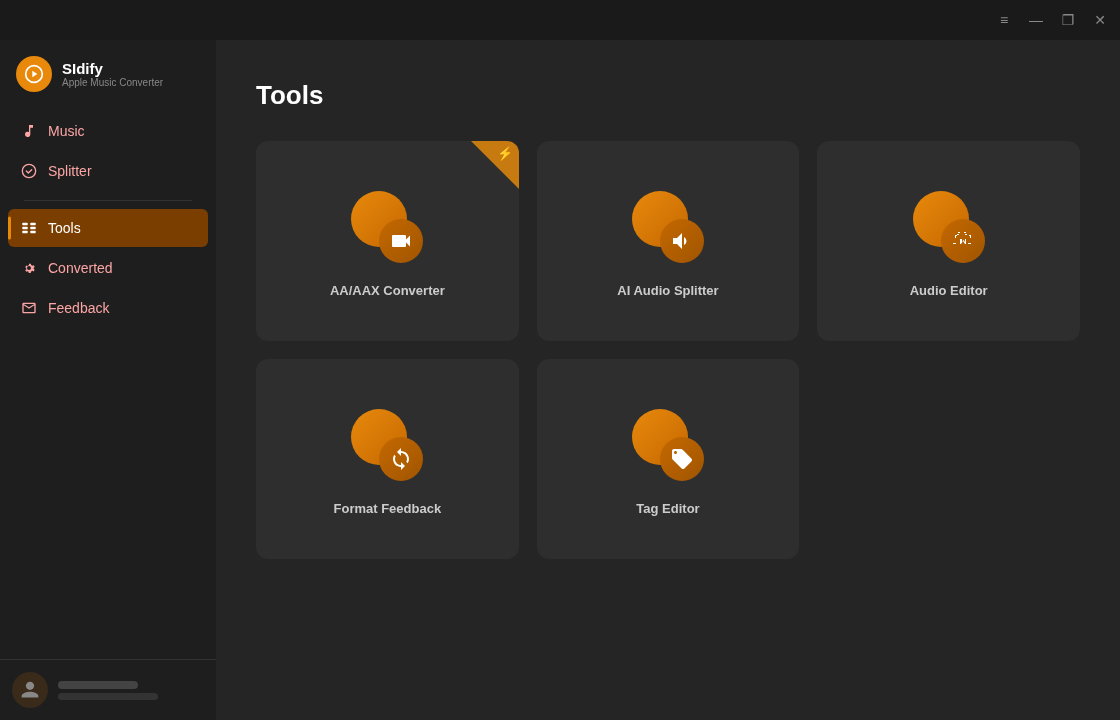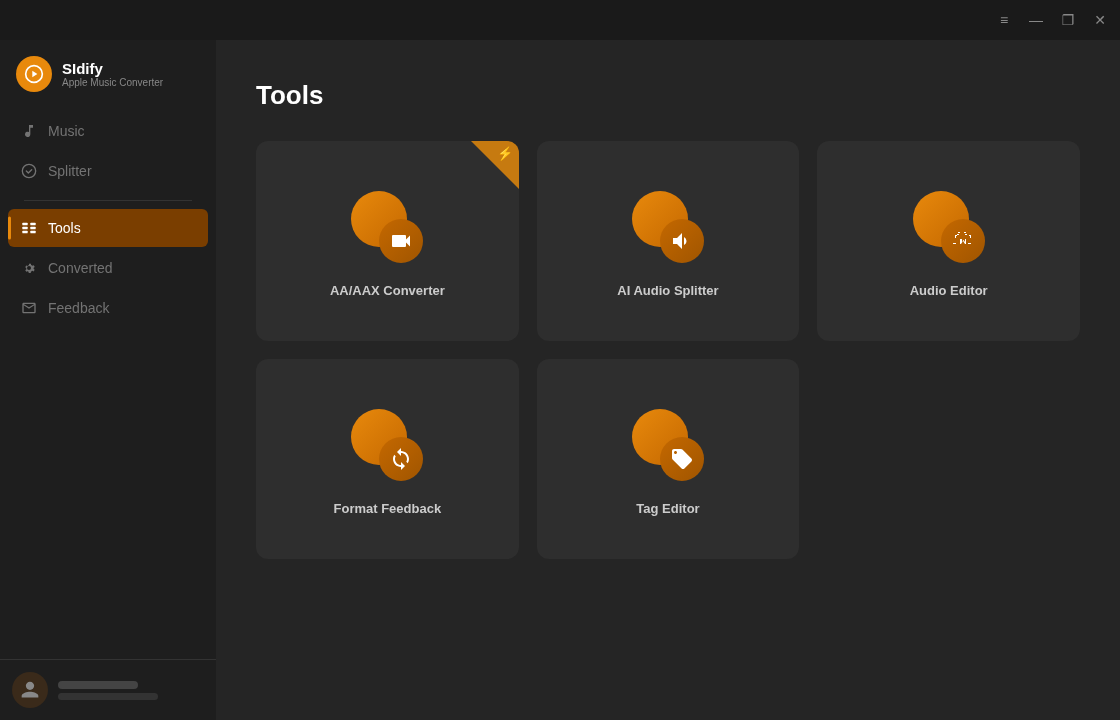--- a/index.html
+++ b/index.html
@@ -91,21 +91,21 @@
       flex-direction: column;
       padding: 0 8px;
     }
     .nav-item {
       display: flex;
       align-items: center;
       gap: 10px;
       padding: 10px 12px;
       border-radius: 6px;
       cursor: pointer;
-      color: #737373;
+      color: #fca5a5;
       font-size: 14px;
       font-weight: 500;
       margin-bottom: 2px;
       transition: background 0.15s;
     }
     .nav-item.active {
       background: #7a3e00;
       color: #fff;
     }
     .nav-item.disabled { color: #555; cursor: default; }

